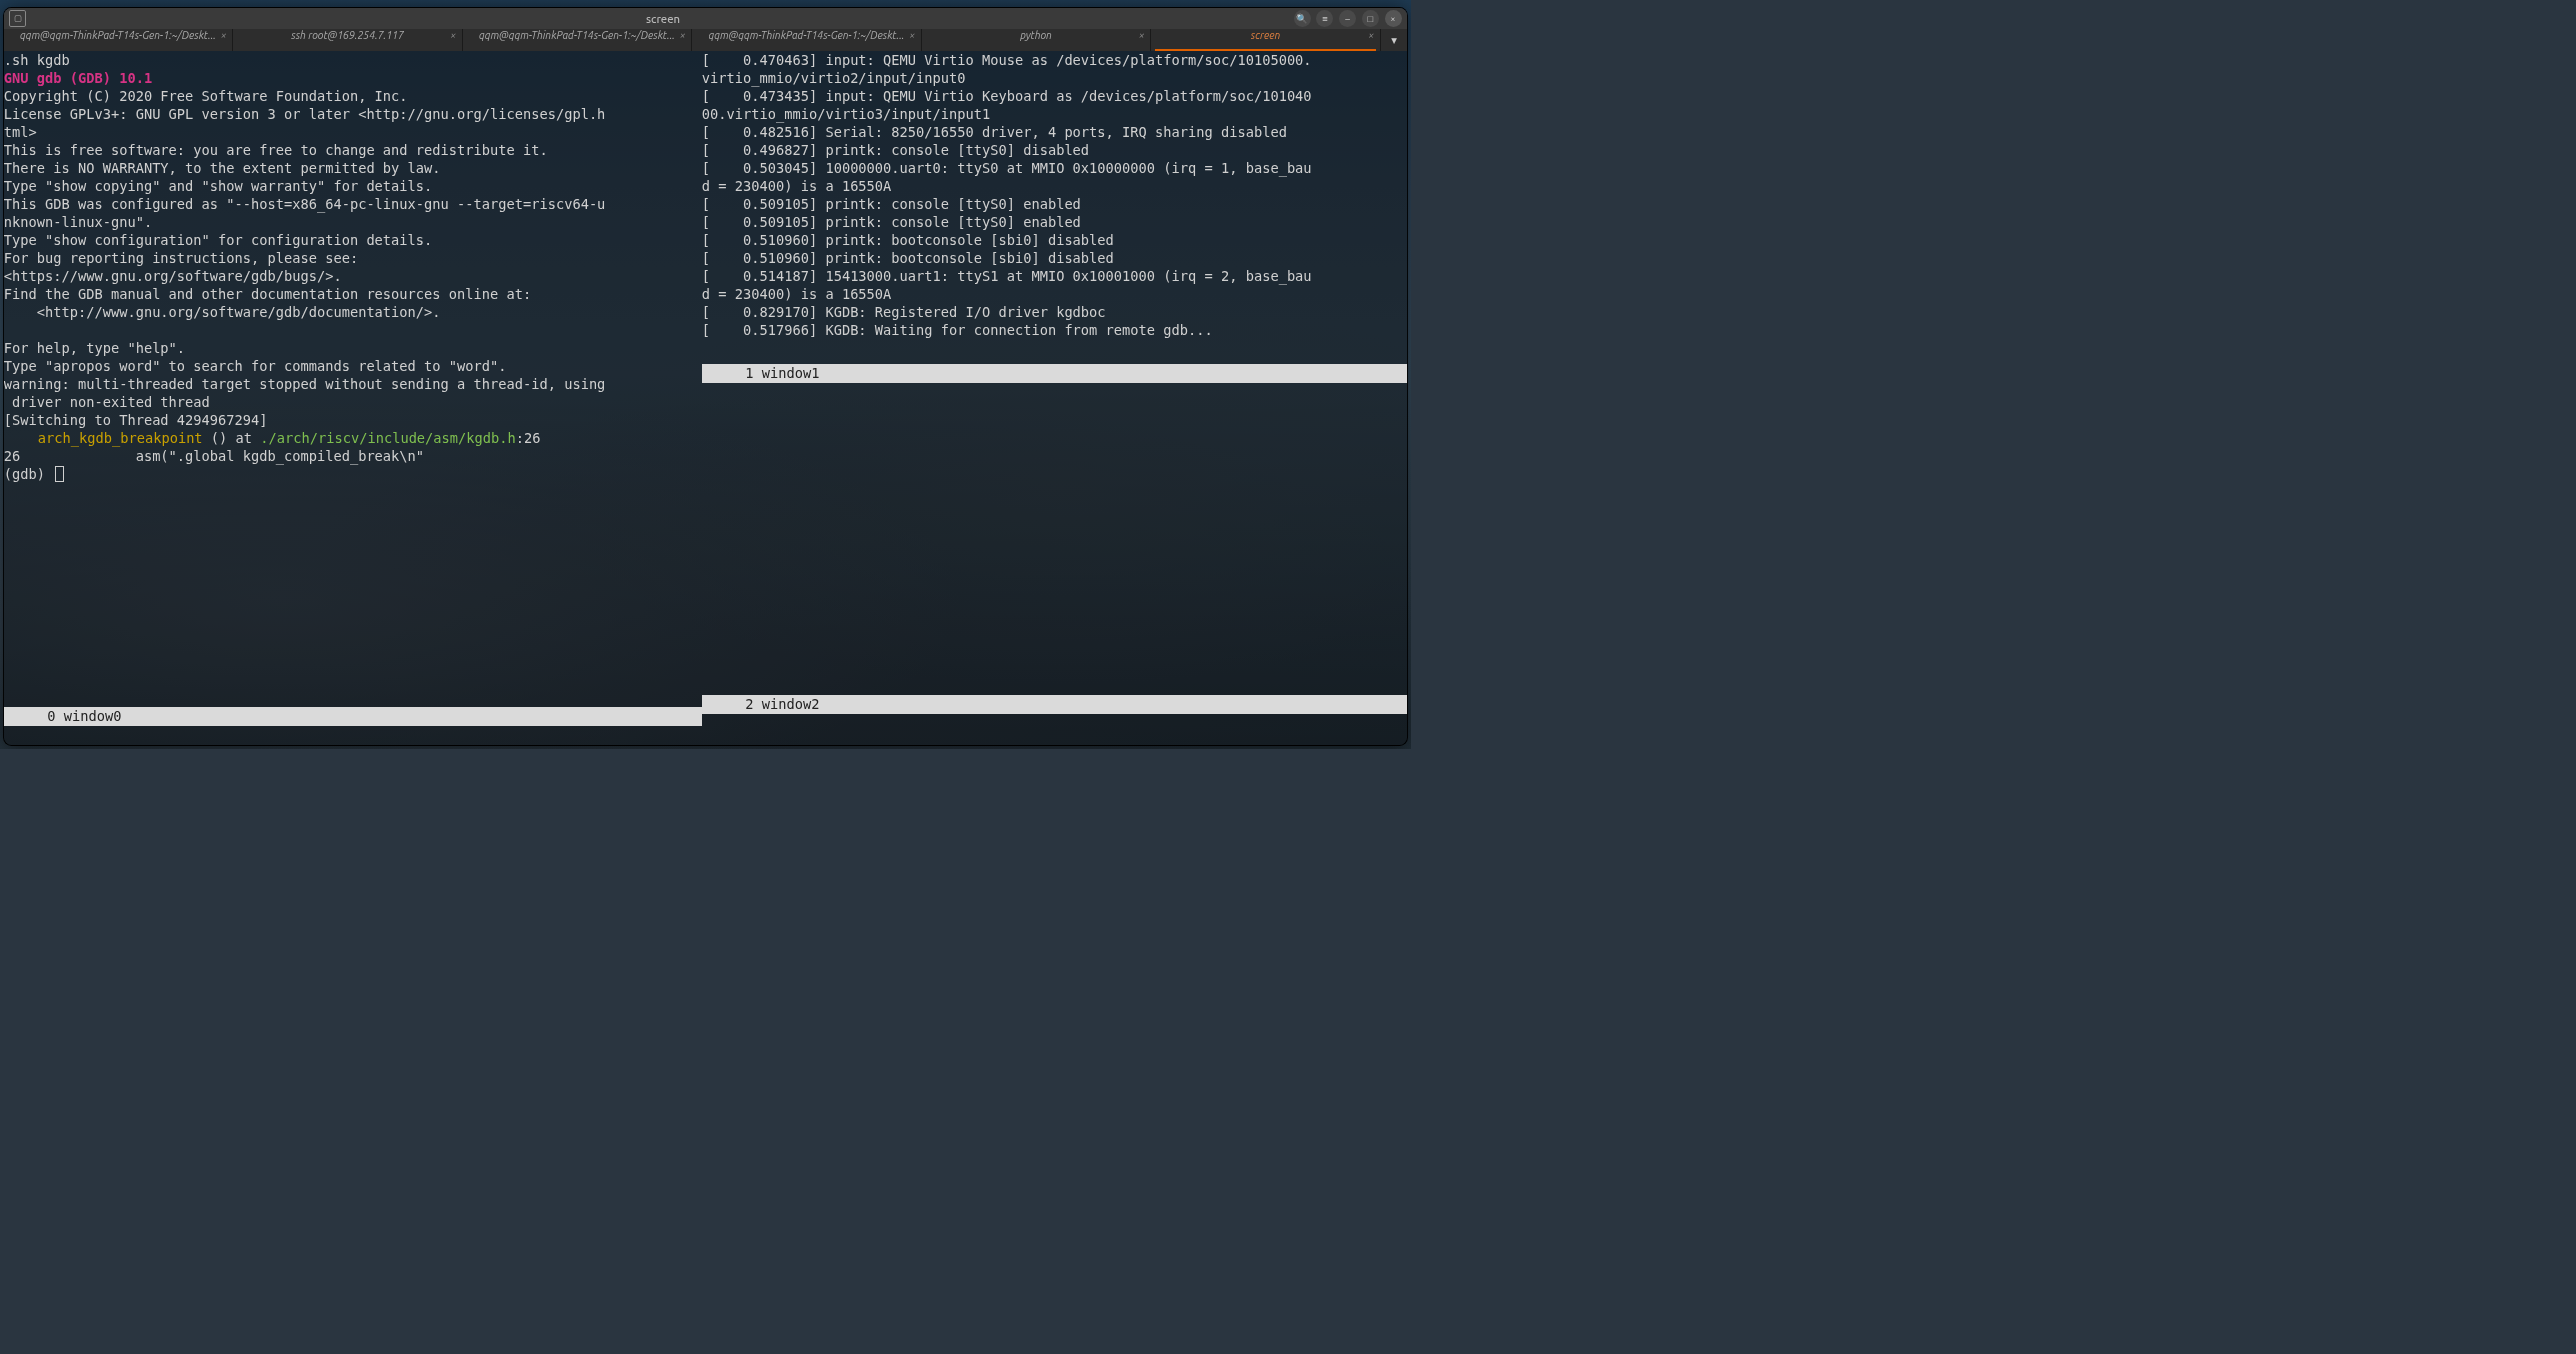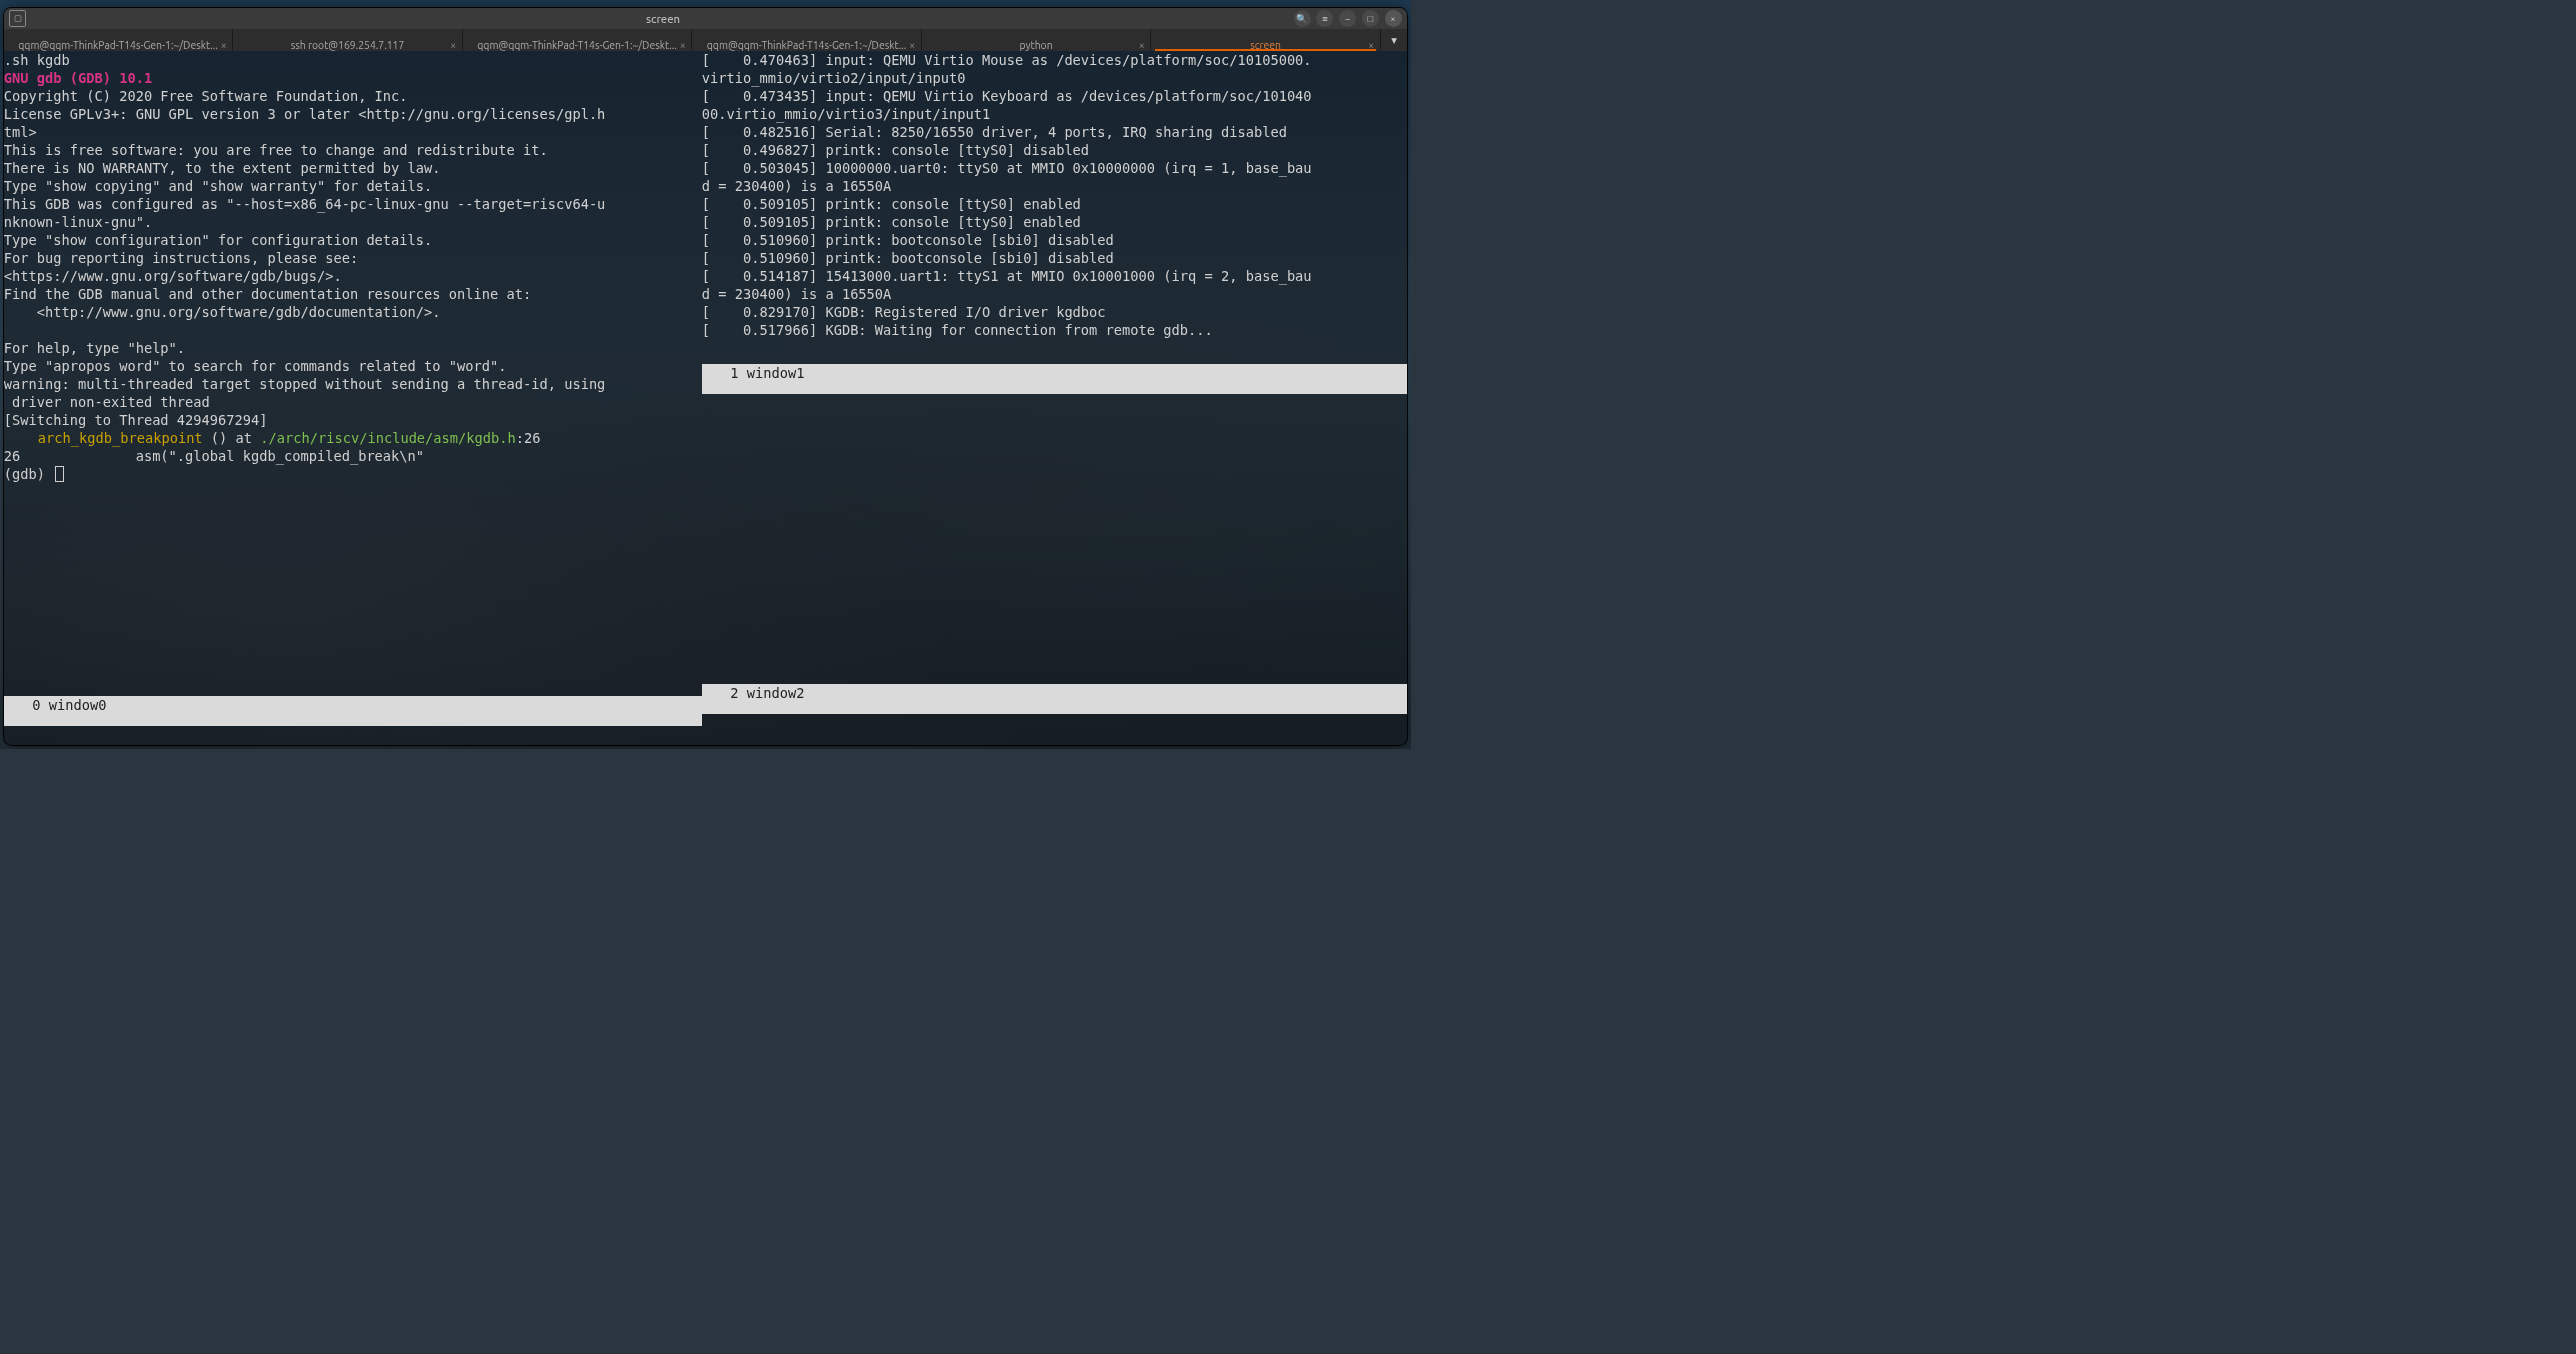--- a/index.html
+++ b/index.html
@@ -57,26 +57,27 @@
   
   .tabstrip {
     height: 22.6px;
     background:#2d2d2d;
     display:flex; align-items:stretch;
     font-family:"Ubuntu",sans-serif;
     font-size:10.4px;
   }
   .tab {
     flex:1;
-    display:flex;align-items:flex-end;justify-content:center;
+    display:flex;align-items:flex-start;justify-content:center;
     color:#aaa;
     border-right:0.9px solid #1a1a1a;
     position:relative;
     padding:0 13.2px;
     min-width:0;
+    font-style:italic;
   }
   .tab span{white-space:nowrap;overflow:hidden;text-overflow:ellipsis;max-width:100%;}
   .tab.active{ color:#e08040;}
   .tab.active::after{
     content:"";position:absolute;left:3.8px;right:3.8px;bottom:0;height:1.9px;background:#e06000;
   }
   .tab .x{position:absolute;right:5.7px;color:#888;font-size:10.4px;}
   .tabstrip .add{width:26.4px;display:flex;align-items:center;justify-content:center;color:#ccc;font-size:11.3px;}
   
   .termarea {
@@ -89,23 +90,23 @@
     font-size: 13.7px;
     line-height: 18px;
     white-space: pre;
     color:#d0d0d0;
     overflow:hidden;
   }
   .pane-left   { left:0; top:0; width:698px; bottom:38px; }
   .pane-rtop   { left:698px; top:0; right:0; height:313px; }
   .pane-rbot   { left:698px; top:332px; right:0; bottom:38px; }
   .statusbar-pane {
-    position:absolute;left:0;right:0;height:30px;
+    position:absolute;left:0;right:0;height:19px;
     background:#dadada;color:#222;
-    padding-left:12px;
+    padding-left:27px;
     font-size:13.7px;line-height:19px;
     white-space:pre;
   }
   .sb-left  { bottom:19px; width:698px; right:auto;}
   .sb-rtop  { left:698px; top:313px; right:0;}
   .sb-rbot  { left:698px; bottom:31px; right:0;}
   .screen-status{
     position:absolute;left:0;right:0;bottom:0;height:19px;
     color:#d0d0d0;background:transparent;
     font-size:13.7px;line-height:19px;

